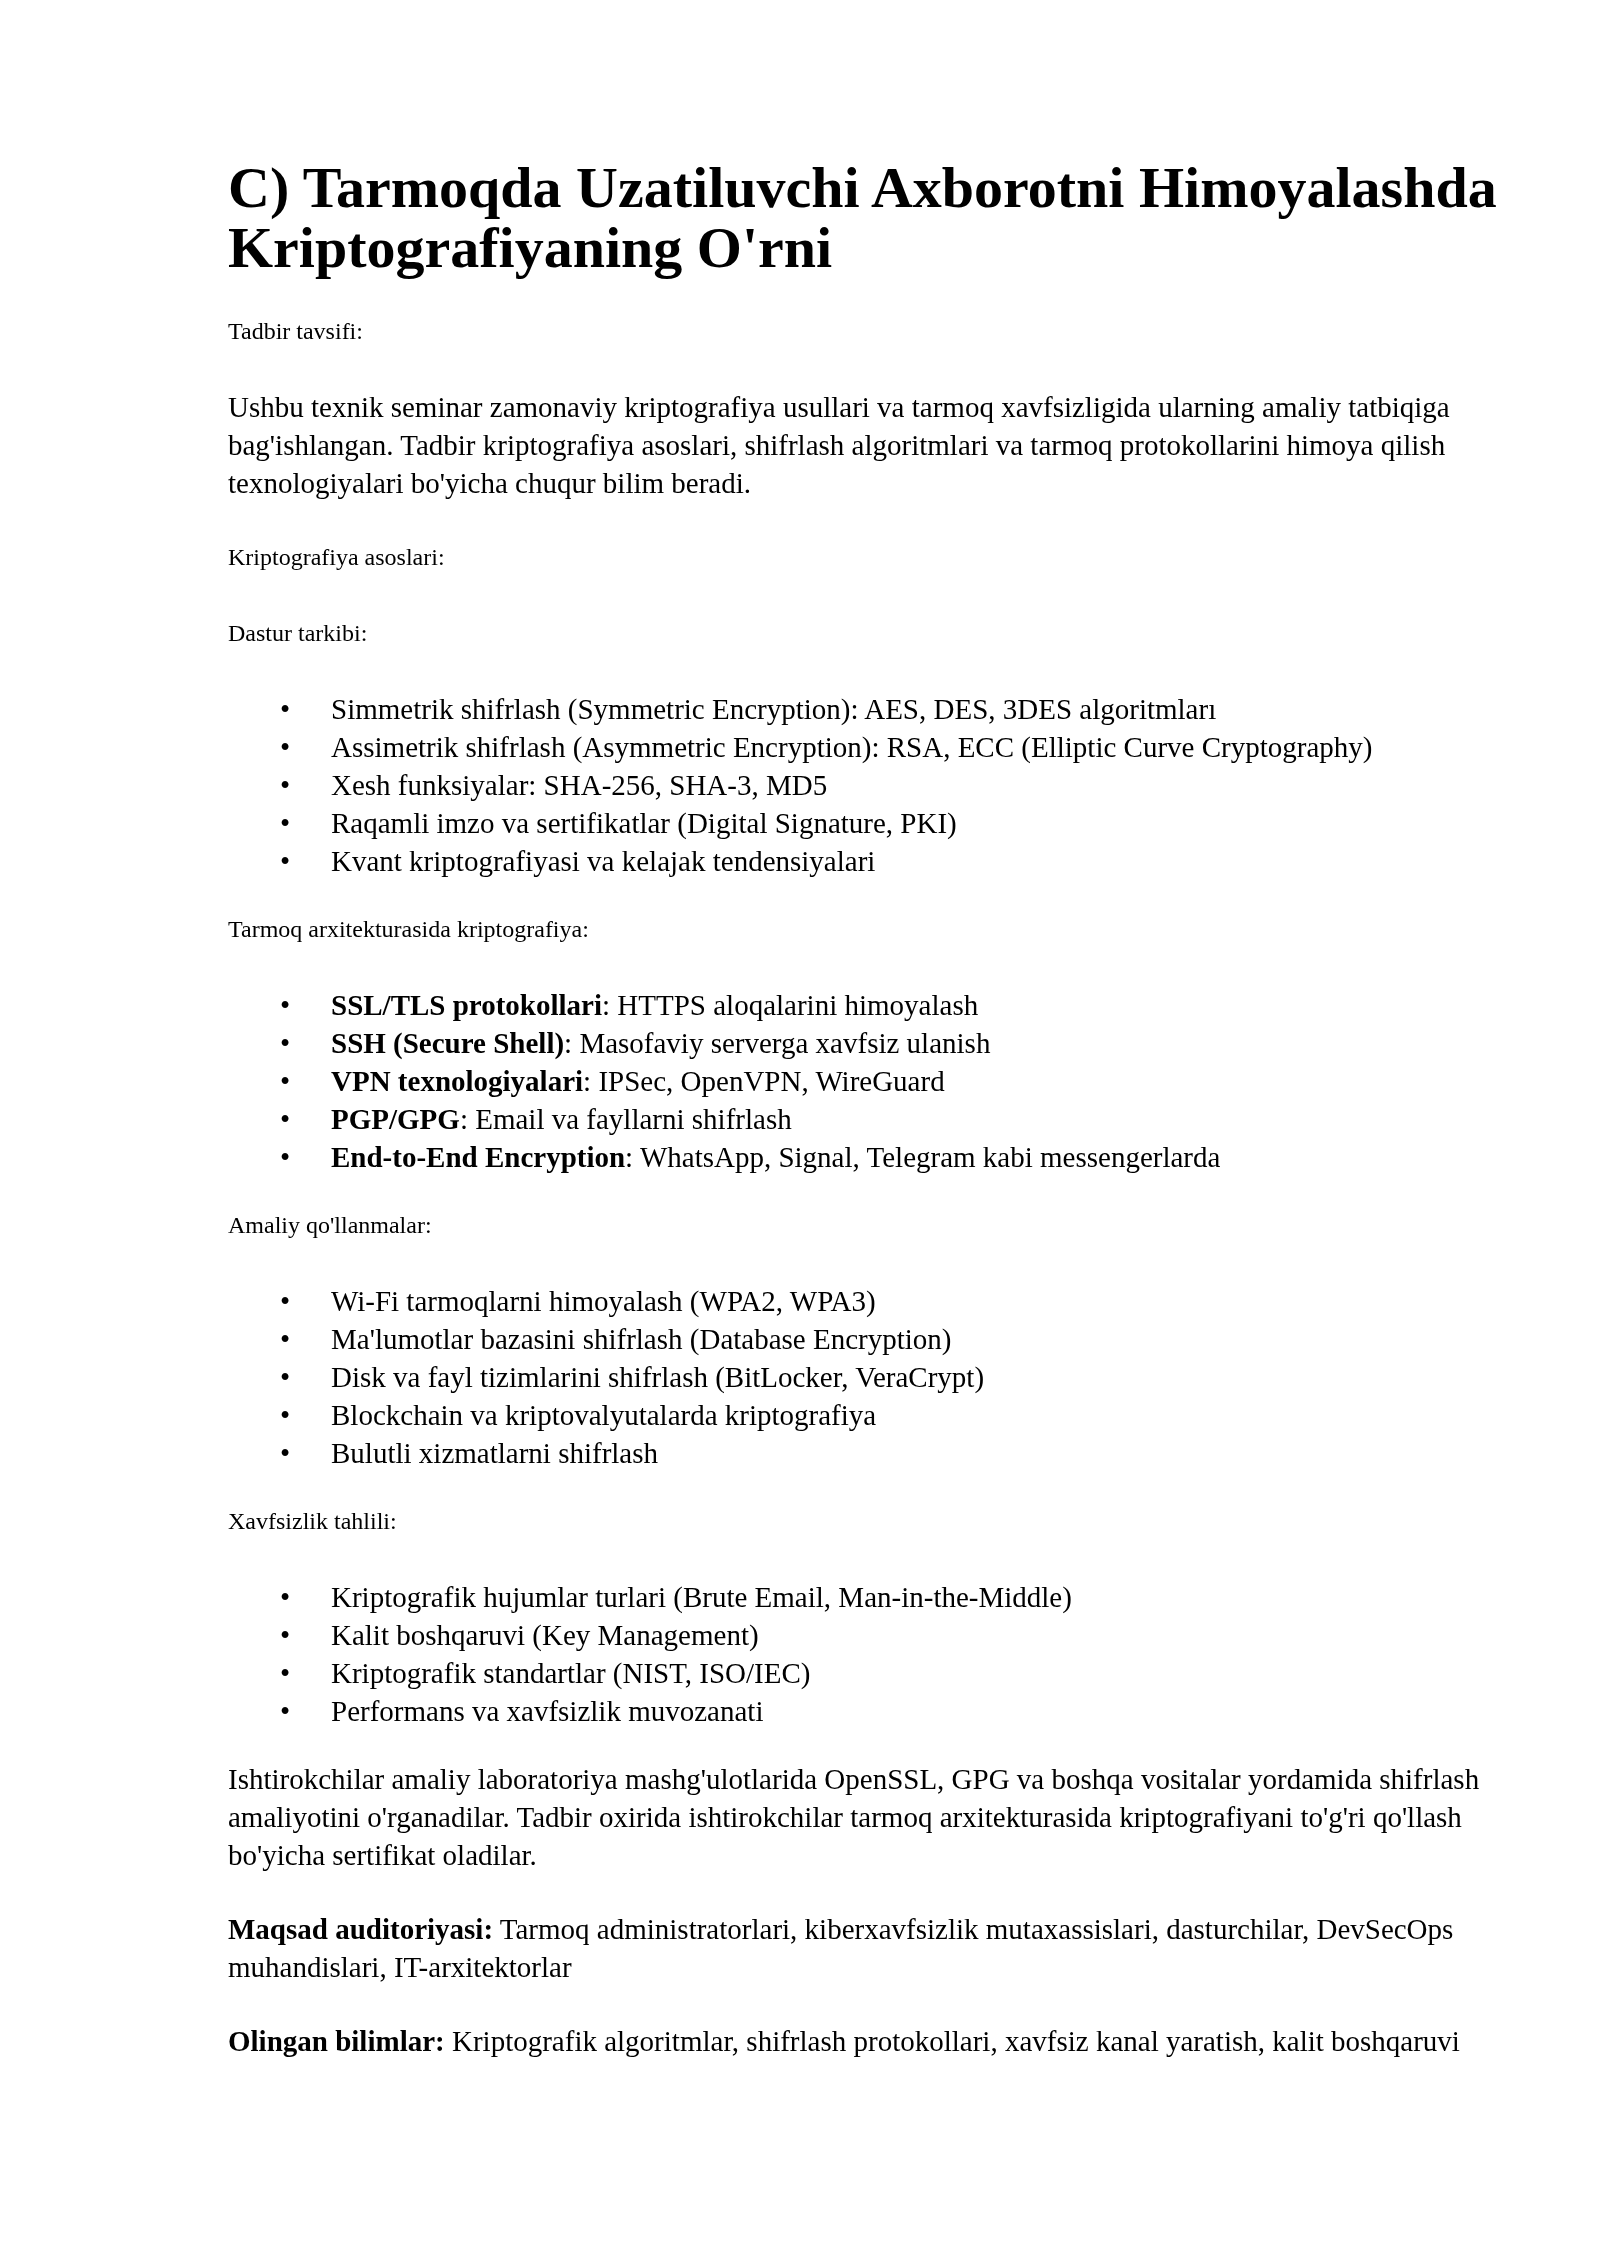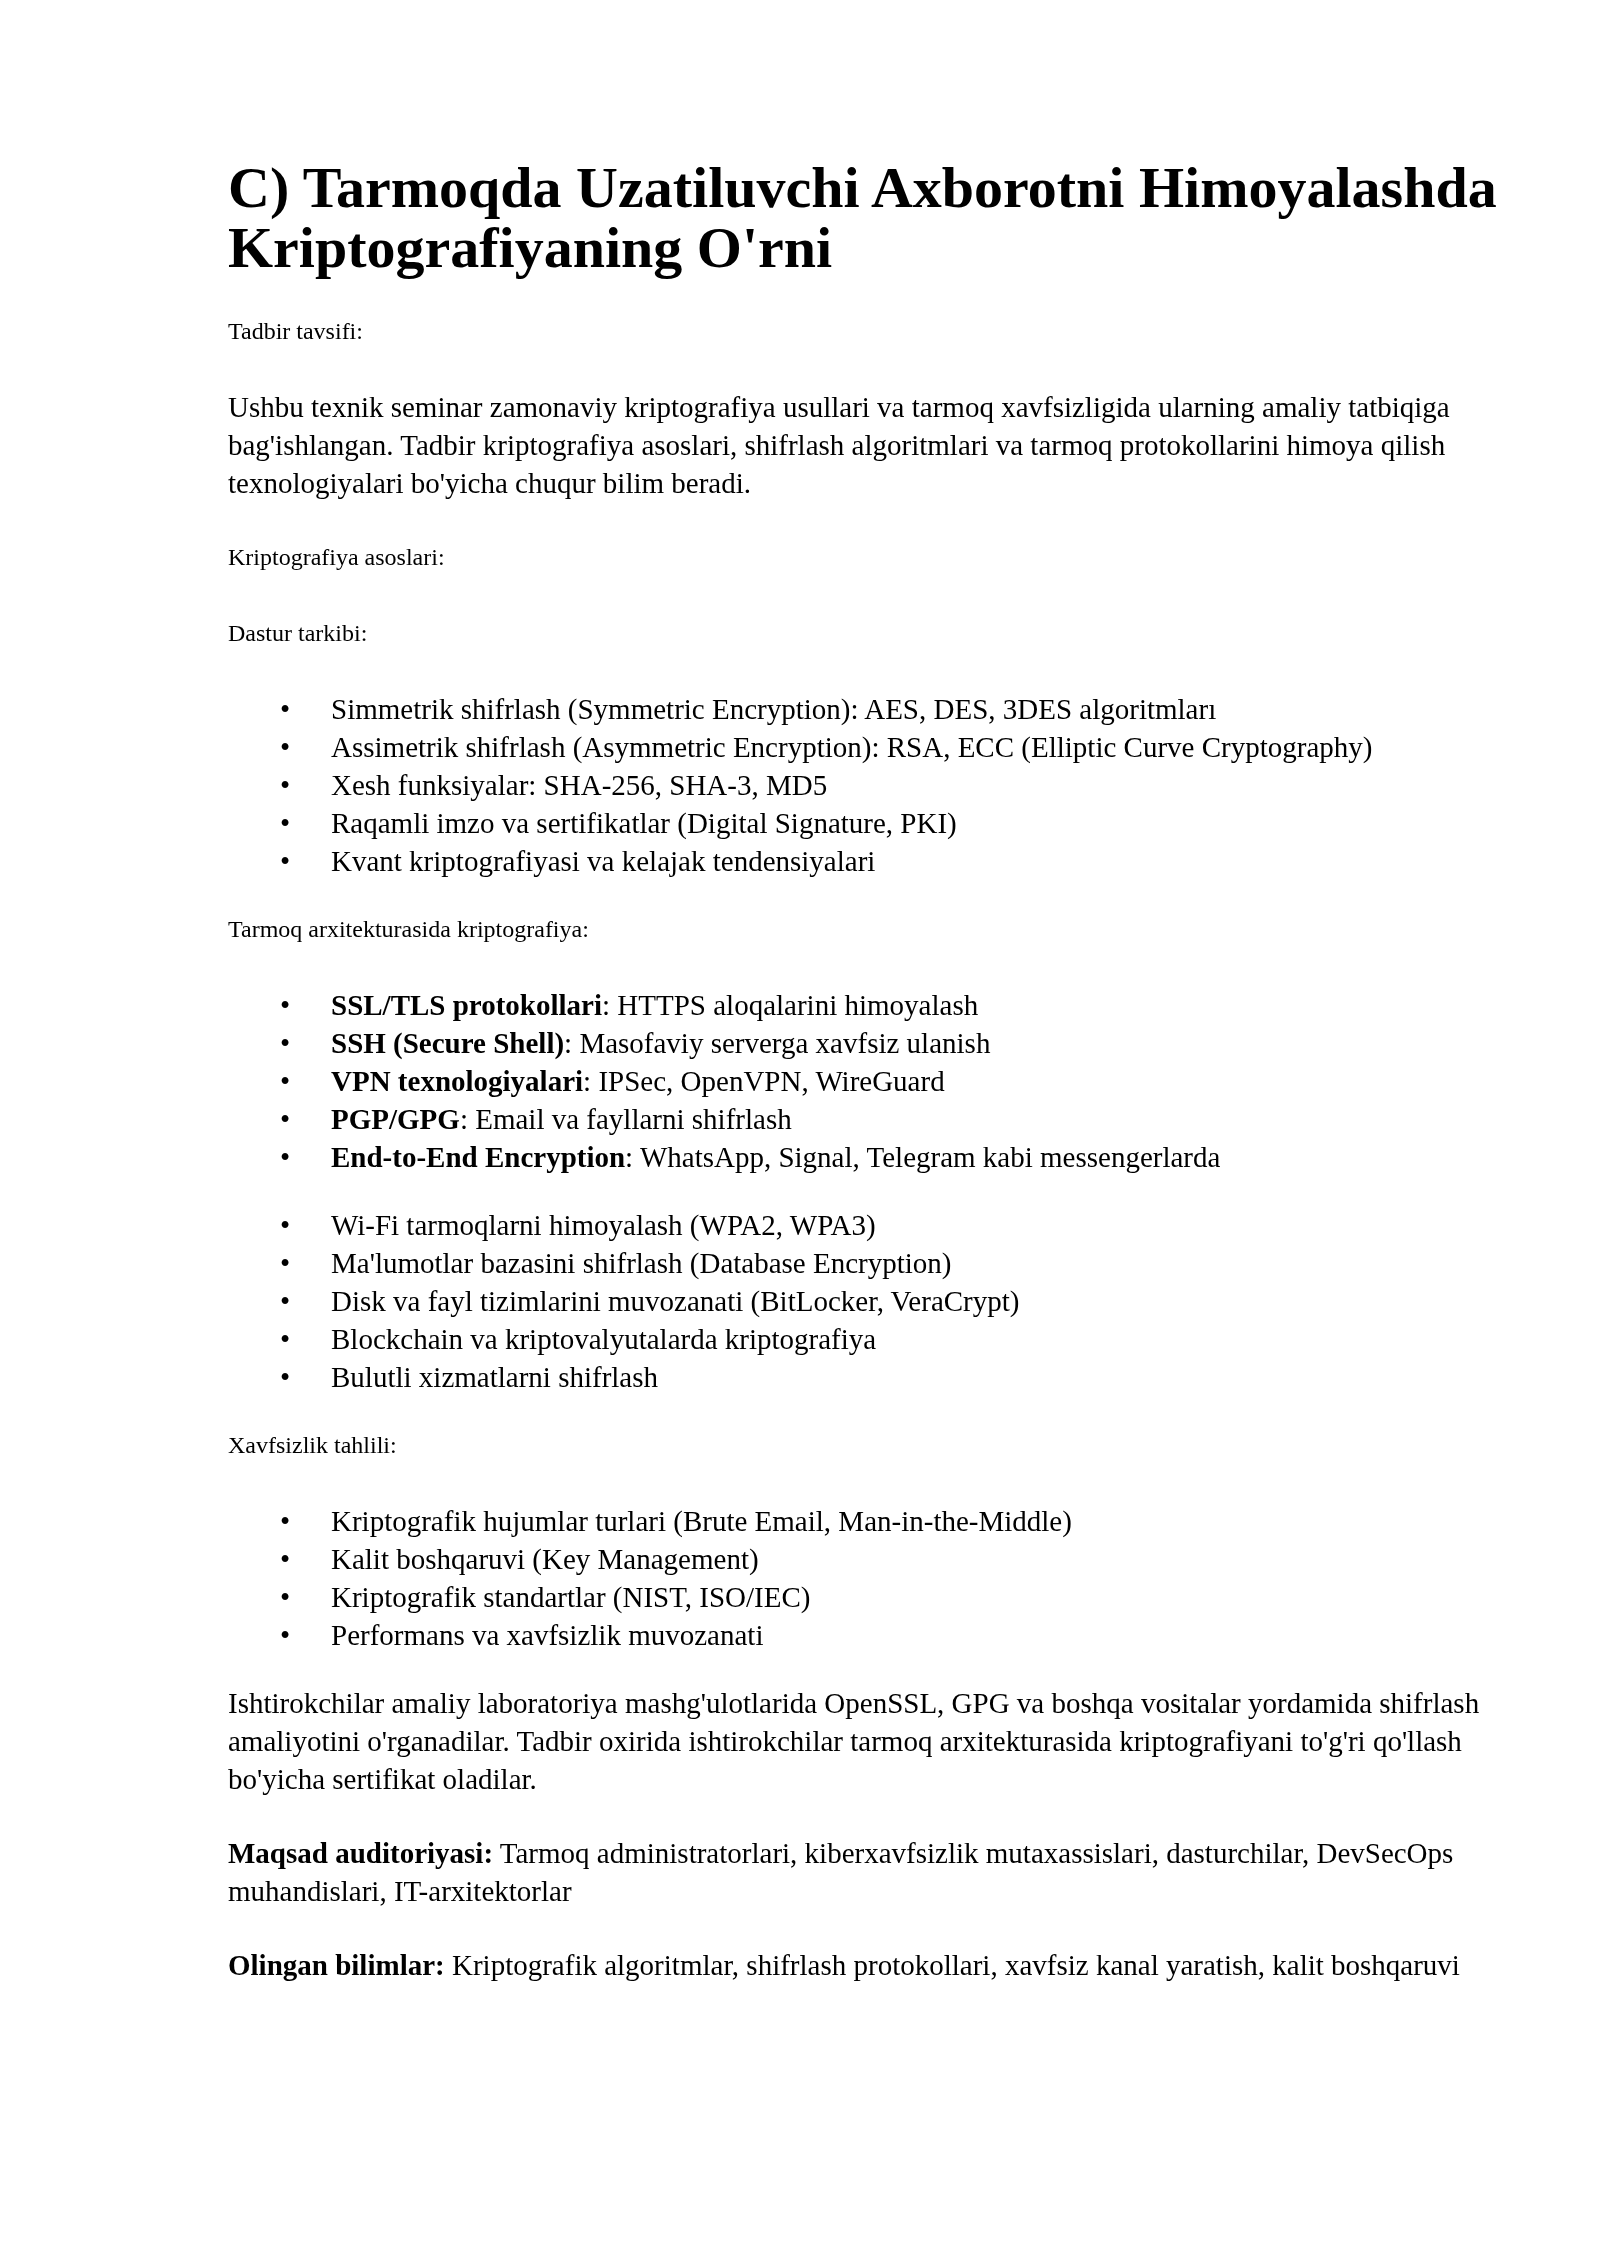--- a/index.html
+++ b/index.html
@@ -68,25 +68,26 @@
   <h3 class="section-heading">Tarmoq arxitekturasida kriptografiya:</h3>
 
   <ul class="bullet-list">
     <li><strong>SSL/TLS protokollari</strong><span>: HTTPS aloqalarini himoyalash</span></li>
     <li><strong>SSH (Secure Shell)</strong><span>: Masofaviy serverga xavfsiz ulanish</span></li>
     <li><strong>VPN texnologiyalari</strong><span>: IPSec, OpenVPN, WireGuard</span></li>
     <li><strong>PGP/GPG</strong><span>: Email va fayllarni shifrlash</span></li>
     <li><strong>End-to-End Encryption</strong><span>: WhatsApp, Signal, Telegram kabi messengerlarda</span></li>
   </ul>
 
+  <h3 class="section-heading">Amaliy qo'llanmalar:</h3>
 
   <ul class="bullet-list">
     <li>Wi-Fi tarmoqlarni himoyalash (WPA2, WPA3)</li>
     <li>Ma'lumotlar bazasini shifrlash (Database Encryption)</li>
-    <li>Disk va fayl tizimlarini muvozanati (BitLocker, VeraCrypt)</li>
+    <li>Disk va fayl tizimlarini shifrlash (BitLocker, VeraCrypt)</li>
     <li>Blockchain va kriptovalyutalarda kriptografiya</li>
     <li>Bulutli xizmatlarni shifrlash</li>
   </ul>
 
   <h3 class="section-heading">Xavfsizlik tahlili:</h3>
 
   <ul class="bullet-list">
     <li>Kriptografik hujumlar turlari (Brute Email, Man-in-the-Middle)</li>
     <li>Kalit boshqaruvi (Key Management)</li>
     <li>Kriptografik standartlar (NIST, ISO/IEC)</li>

